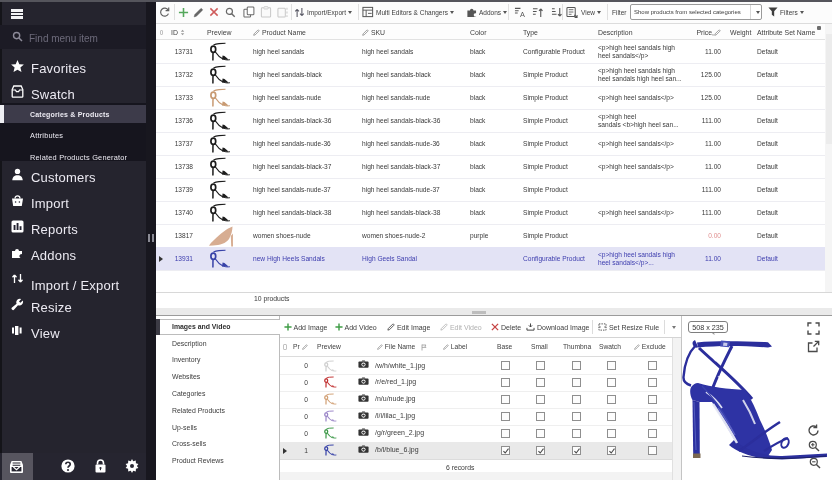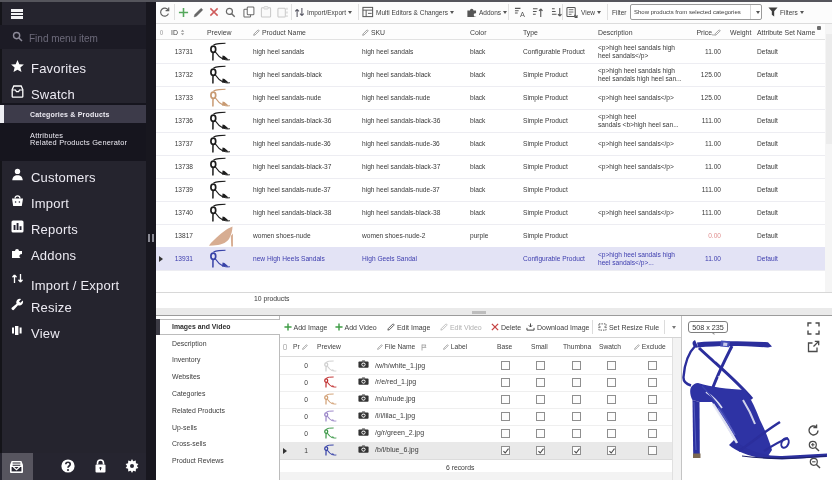--- a/index.html
+++ b/index.html
@@ -35,21 +35,21 @@
 <svg class="micon" style="top:85.0px" viewBox="0 0 13 13">
       <path d="M1.2 4.6 L2.8 1 H10.2 L11.8 4.6 V11.4 a0.8 0.8 0 0 1 -0.8 0.8 H2 a0.8 0.8 0 0 1 -0.8 -0.8 Z" fill="none" stroke="#fff" stroke-width="1.3"></path>
       <path d="M1.4 5 H4.5 L5.4 6.6 H7.6 L8.5 5 H11.6" fill="none" stroke="#fff" stroke-width="1.2"></path>
     </svg>
 <div class="mitem" style="top:86.5px">Swatch</div>
 <div class="abs" style="left:0;top:103px;width:146px;height:58px;background:#16151e"></div>
 <div class="abs" style="left:0;top:105px;width:146px;height:18px;background:#3d3b4a"></div>
 <div class="abs" style="left:0;top:105px;width:3.5px;height:18px;background:#efeff3"></div>
 <div class="mitem sub" style="top:110.5px;font-weight:bold;font-size:7px">Categories &amp; Products</div>
 <div class="mitem sub" style="top:130.5px">Attributes</div>
-<div class="mitem sub" style="top:138px">Related Products Generator</div>
+<div class="mitem sub" style="top:153px">Related Products Generator</div>
 <svg class="micon" style="top:168.0px" viewBox="0 0 13 13">
       <circle cx="6.5" cy="3.4" r="2.7" fill="#fff"></circle>
       <path d="M1.3 12.3 C1.3 9 3.4 7.2 6.5 7.2 C9.6 7.2 11.7 9 11.7 12.3 Z" fill="#fff"></path>
     </svg>
 <div class="mitem" style="top:169.5px">Customers</div>
 <svg class="micon" style="top:194.0px" viewBox="0 0 13 13">
       <path d="M4 4.5 C4 1 9 1 9 4.5" fill="none" stroke="#fff" stroke-width="1.2"></path>
       <path d="M1 4.4 H12 L10.8 12 H2.2 Z" fill="#fff"></path>
       <circle cx="4.6" cy="8" r="0.8" fill="#232230"></circle>
       <circle cx="8.4" cy="8" r="0.8" fill="#232230"></circle>

